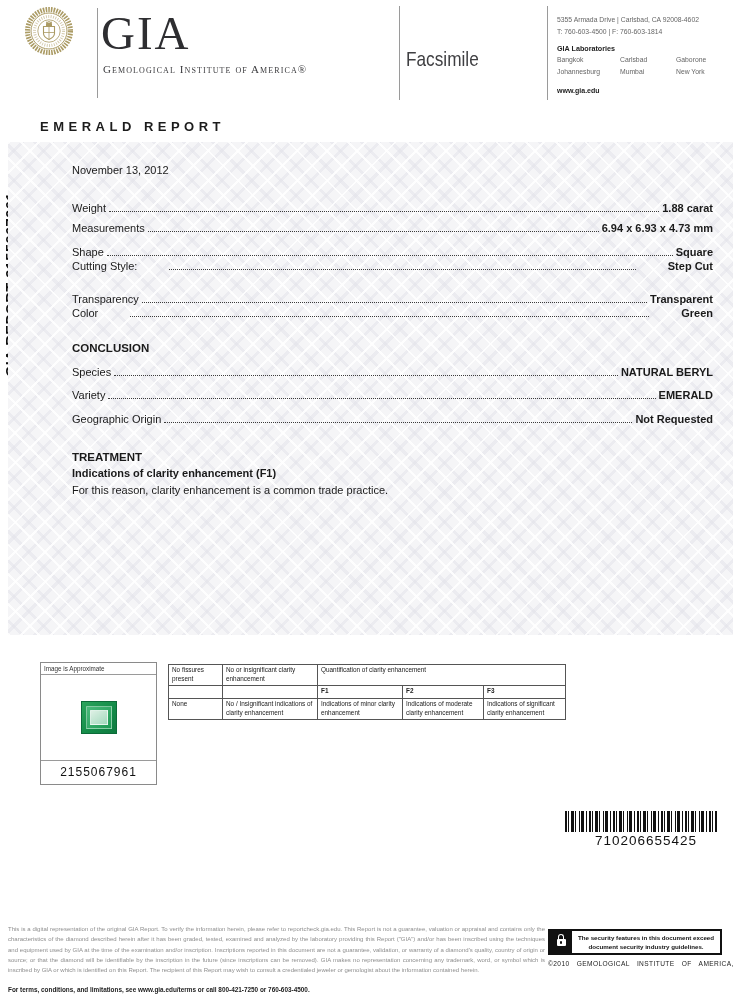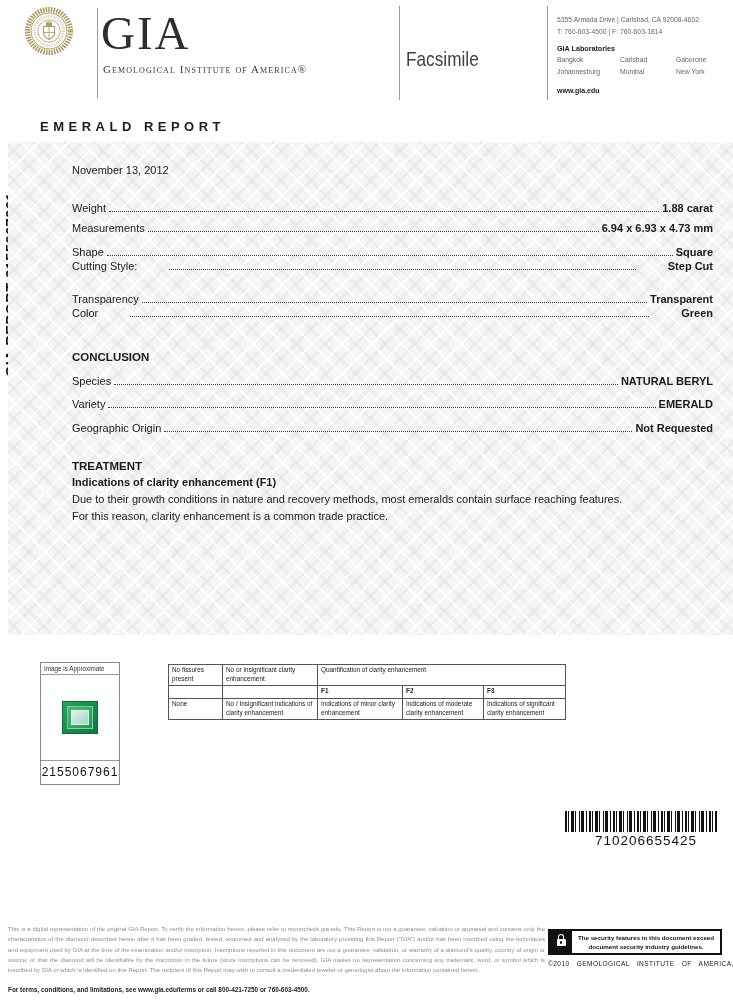--- a/index.html
+++ b/index.html
@@ -30,27 +30,27 @@
       repeating-linear-gradient(45deg, rgba(255,255,255,.85) 0 2px, transparent 2px 21px),
       repeating-linear-gradient(135deg, rgba(255,255,255,.85) 0 2px, transparent 2px 21px),
       repeating-linear-gradient(45deg, transparent 0 9px, rgba(224,224,232,.45) 9px 12px, transparent 12px 21px),
       repeating-linear-gradient(135deg, transparent 0 9px, rgba(224,224,232,.45) 9px 12px, transparent 12px 21px);
   }
   .panel-content { position:absolute; left:64px; right:20px; top:0; color:#1a1a1a; font-size:11px; line-height:14px; }
   .date { margin-top:21px; }
   .frow { display:flex; align-items:baseline; }
   .frow .leader { flex:1; border-bottom:1.4px dotted #3c3c3c; margin:0 3px 2px 3px; height:11px; }
   .frow .val { font-weight:bold; white-space:nowrap; }
-  .mt26{margin-top:24px;} .mt21{margin-top:30px;} .mt20{margin-top:20px;} .mt19{margin-top:19px;}
+  .mt26{margin-top:24px;} .mt21{margin-top:21px;} .mt20{margin-top:20px;} .mt19{margin-top:19px;}
   .mt13{margin-top:6px;} .mt12{margin-top:0;gap:29px;} .mt10{margin-top:10px;} .mt9{margin-top:9px;} .mt3{margin-top:3px;} .mt2{margin-top:2px;}
   .sec-head { font-weight:bold; font-size:11.5px; }
   .side-label { position:absolute; left:3px; top:377px; transform:rotate(-90deg); transform-origin:0 0; font-size:14.5px; font-weight:bold; letter-spacing:.5px; color:#101010; white-space:nowrap; }
 
   
-  .photo-box { position:absolute; left:40px; top:662px; width:80px; height:123px; border:1px solid #8a8a8a; background:#fff; display:flex; flex-direction:column; }
+  .photo-box { position:absolute; left:40px; top:662px; width:117px; height:123px; border:1px solid #8a8a8a; background:#fff; display:flex; flex-direction:column; }
   .photo-head { font-size:6.3px; color:#333; padding:2px 3px 2px; border-bottom:1px solid #9a9a9a; }
   .photo-body { flex:1; display:flex; align-items:center; justify-content:center; }
   .emerald { width:36px; height:33px; position:relative; background:linear-gradient(135deg,#2ba45c,#148c49 55%,#0e7a3f); border:1px solid #0b6b38; }
   .emerald .step { position:absolute; inset:4px; border:1px solid rgba(255,255,255,.4); background:linear-gradient(135deg,#49b97a,#1f9a55); }
   .emerald .table-facet { position:absolute; inset:8px; border:1px solid rgba(255,255,255,.55); background:linear-gradient(145deg,#ddf0e4,#a3d9bd); }
   .photo-num { border-top:1px solid #9a9a9a; text-align:center; font-size:12px; letter-spacing:1px; color:#111; padding:4px 0 5px; }
 
   
   .clarity { position:absolute; left:168px; top:664px; border-collapse:collapse; table-layout:fixed; font-size:6.4px; color:#222; line-height:1.35; }
   .clarity td { border:1px solid #555; padding:1px 3px 2px; vertical-align:top; background:#fff; }
@@ -173,21 +173,20 @@
       </div>
       <div class="frow mt10">
         <span>Geographic Origin</span>
         <span class="leader"></span>
         <span class="val">Not Requested</span>
       </div>
 
       <div class="sec-head mt26">TREATMENT</div>
       <div class="mt2" style="font-weight:bold;">Indications of clarity enhancement (F1)</div>
 
-      <div class="mt3">Due to their growth conditions in nature and recovery methods, most emeralds contain surface reaching features.</div>
       <div class="mt3">For this reason, clarity enhancement is a common trade practice.</div>
     </div>
   </div>
 
   <div class="photo-box">
     <div class="photo-head">Image is Approximate</div>
     <div class="photo-body">
       <div class="emerald">
         <div class="step"></div>
         <div class="table-facet"></div>

